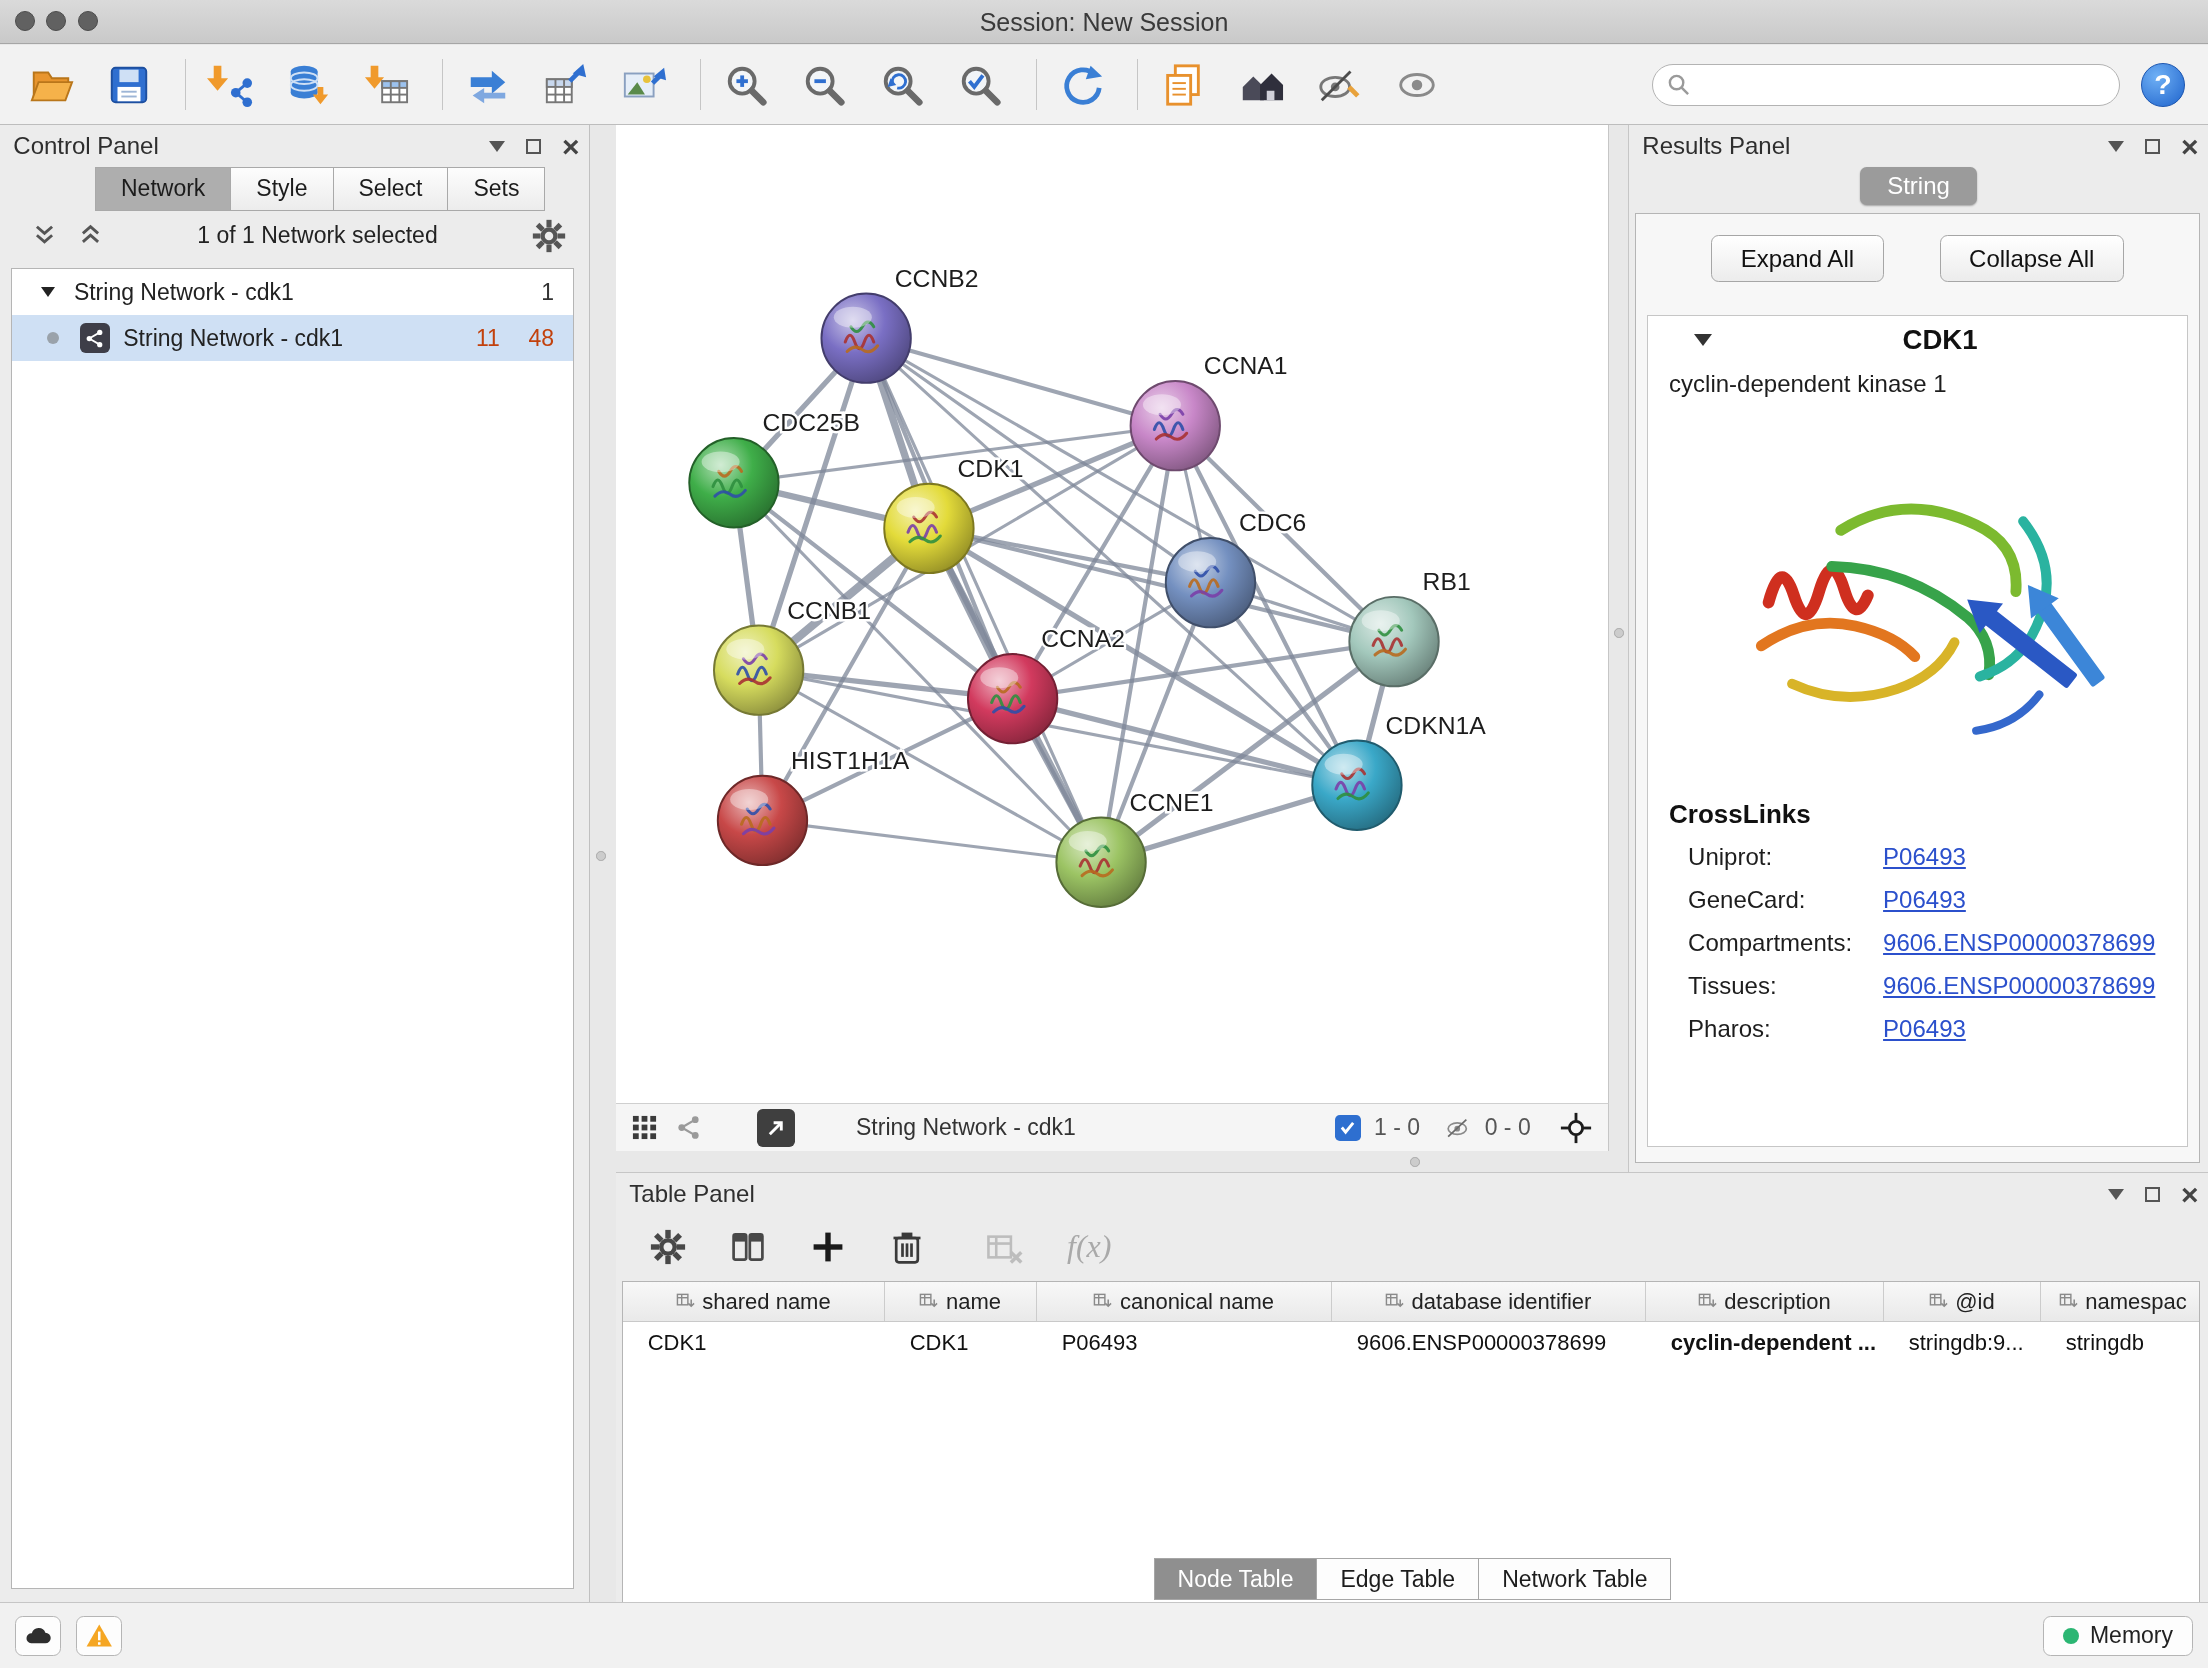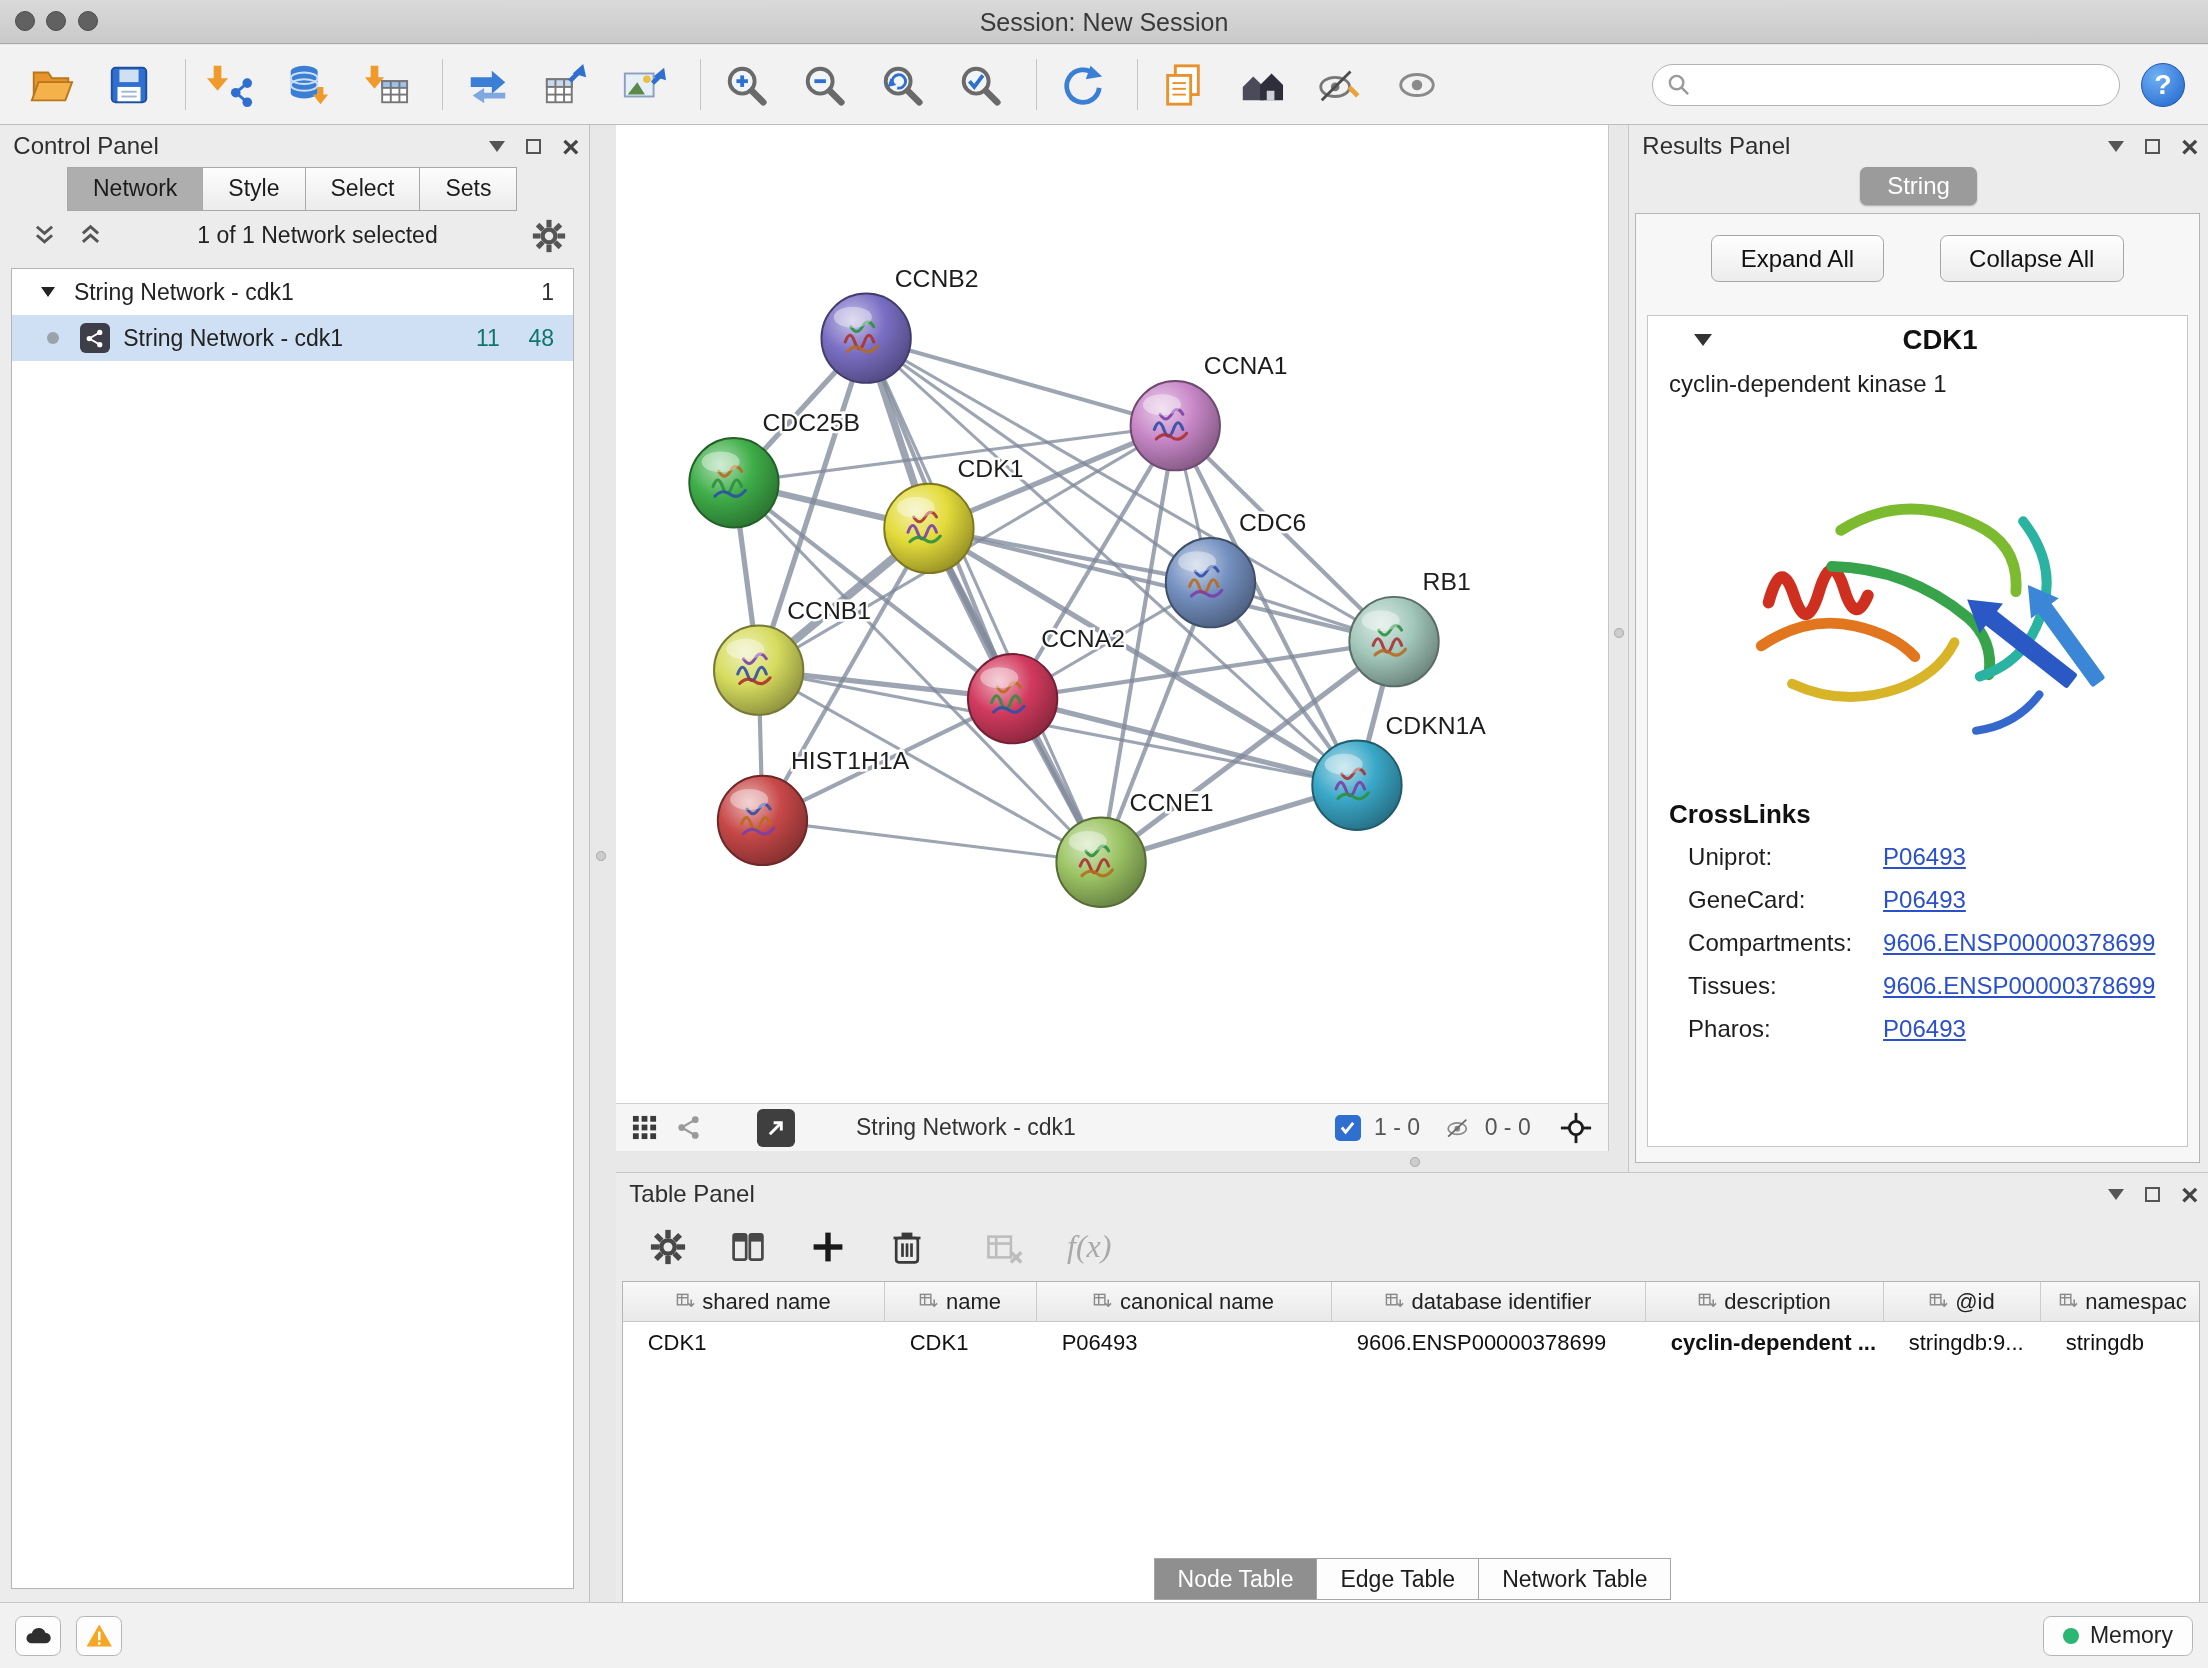--- a/index.html
+++ b/index.html
@@ -49,40 +49,40 @@
   .ph-icons { margin-left:auto; display:flex; align-items:center; gap:21px; }
   .caret-down { width:0; height:0; border-left:8.6px solid transparent; border-right:8.6px solid transparent; border-top:11.4px solid #555; display:inline-block; }
   .winbox { width:15px; height:15px; border:2.9px solid #555; display:inline-block; }
   .xclose { font-size:30px; font-weight:bold; color:#444; line-height:15px; }
 
   
   .control-panel {
     position:absolute; left:0; top:125px; width:590px; height:1483px;
     background:#ececec; border-right:1px solid #c0c0c0;
   }
-  .cp-tabs { display:flex; padding-left:67px; height:44px; align-items:flex-end; }
+  .cp-tabs { display:flex; padding-left:95px; height:44px; align-items:flex-end; }
   .tab {
     font-size:23px; padding:7.6px 25px; border:1px solid #a9a9a9; margin-right:-1px;
     background:linear-gradient(#fdfdfd,#ececec); color:#1c1c1c;
   }
   .tab.selected { background:#aeaeae; }
   .cp-toolbar { height:49px; display:flex; align-items:center; padding:0 23px 0 32px; }
   .cp-status { flex:1; text-align:center; font-size:23px; color:#222; }
   .tree-box {
     position:absolute; left:11.4px; right:15px; top:143px; bottom:19px;
     background:#fff; border:1px solid #b5b5b5; overflow:hidden;
   }
   .tree-row { height:46px; display:flex; align-items:center; font-size:23px; color:#222; padding:0 19px 0 28.5px; }
   .tree-row.selected { background:#cfe0f4; }
   .caret-down-sm { width:0; height:0; border-left:7.6px solid transparent; border-right:7.6px solid transparent; border-top:10.5px solid #222; display:inline-block; margin-right:19px; }
   .bullet { width:12.4px; height:12.4px; border-radius:50%; background:#9aa2aa; display:inline-block; margin:0 21px 0 5.7px; }
   .string-icon { width:30px; height:30px; border-radius:5.7px; background:#3e3e48; display:inline-flex; align-items:center; justify-content:center; margin-right:13.3px; }
   .tree-label { flex:1; }
   .tree-count { color:#333; }
-  .tree-num { color:#0f766e; margin-left:28.5px; }
+  .tree-num { color:#c2410c; margin-left:28.5px; }
 
   
   .canvas {
     position:absolute; left:616px; top:125px; width:993px; height:979px;
     background:#fff; border-right:1px solid #c6c6c6;
   }
   .net-footer {
     position:absolute; left:616px; top:1103px; width:993px; height:48px;
     background:#f5f5f5; border-top:1px solid #cfcfcf; border-right:1px solid #c6c6c6;
     display:flex; align-items:center; padding:0 15px; gap:17px;

